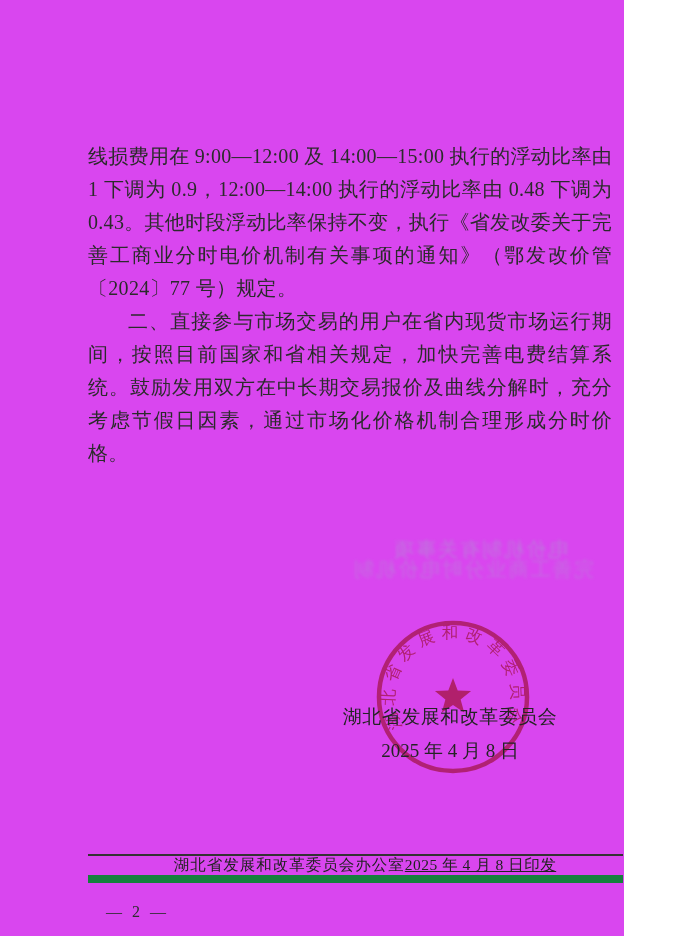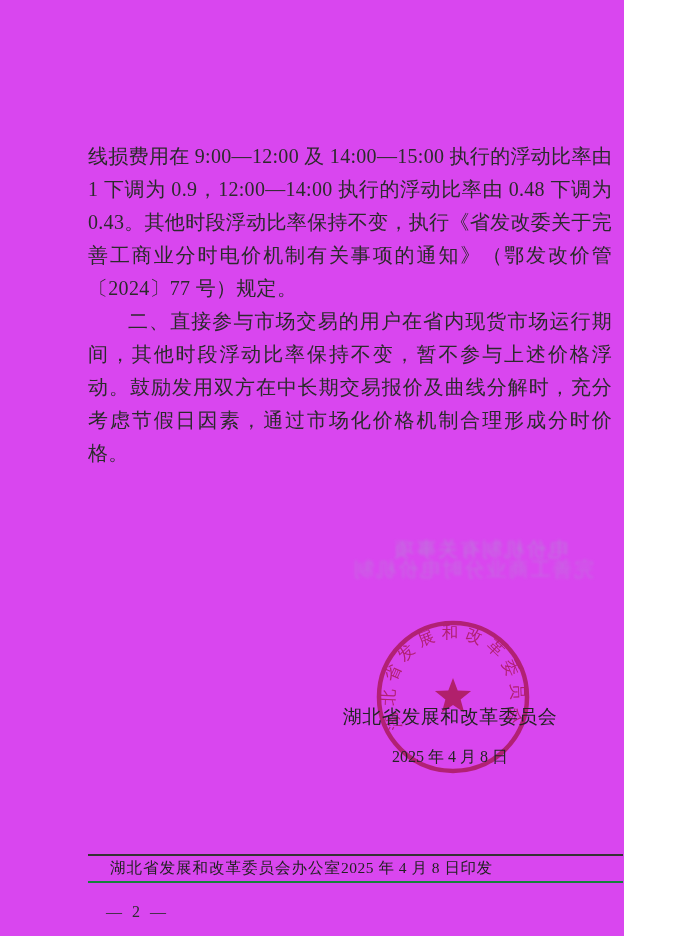--- a/index.html
+++ b/index.html
@@ -74,45 +74,45 @@
     text-align: center;
     z-index: 3;
   }
   .closing .org {
     font-size: 19px;
     line-height: 23px;
     letter-spacing: 0.5px;
     color: #242424;
   }
   .closing .date {
-    font-size: 16px;
+    font-size: 19px;
     line-height: 23px;
-    margin-top: 17px;
+    margin-top: 11px;
     color: #242424;
   }
 
   
   .footer {
     position: absolute;
     left: 88px;
     top: 854px;
     width: 535px;
     height: 29px;
     box-sizing: border-box;
     border-top: 2px solid #333333;
-    border-bottom: 2px solid #15803d;
+    border-bottom: 8px solid #15803d;
     display: flex;
-    justify-content: flex-start;
+    justify-content: center;
     align-items: center;
     font-size: 15.5px;
     color: #222222;
     z-index: 1;
   }
   .footer .issuer { margin-left: 22px; letter-spacing: 1px; }
-  .footer .printdate { margin-right: 3px; letter-spacing: 0.5px; }
+  .footer .printdate { margin-right: 3px; letter-spacing: 0.5px; text-decoration: underline; }
 
   .pageno {
     position: absolute;
     left: 106px;
     top: 903px;
     font-size: 16px;
     letter-spacing: 3px;
     color: #2e2e2e;
     z-index: 1;
   }
@@ -120,21 +120,21 @@
 </head>
 <body>
 
 <div class="page">
 
   <div class="bleed b1">电价机制有关事项</div>
   <div class="bleed b2">完善工商业分时电价机制</div>
 
   <div class="body-text">
     <p>线损费用在 9:00—12:00 及 14:00—15:00 执行的浮动比率由 1 下调为 0.9，12:00—14:00 执行的浮动比率由 0.48 下调为 0.43。其他时段浮动比率保持不变，执行《省发改委关于完善工商业分时电价机制有关事项的通知》（鄂发改价管〔2024〕77 号）规定。</p>
-    <p class="ind">二、直接参与市场交易的用户在省内现货市场运行期间，其他时段浮动比率保持不变，暂不参与上述价格浮动。鼓励发用双方在中长期交易报价及曲线分解时，充分考虑节假日因素，通过市场化价格机制合理形成分时价格。</p>
+    <p class="ind">二、直接参与市场交易的用户在省内现货市场运行期间，按照目前国家和省相关规定，加快完善电费结算系统。鼓励发用双方在中长期交易报价及曲线分解时，充分考虑节假日因素，通过市场化价格机制合理形成分时价格。</p>
   </div>
 
   <div class="seal">
     <svg viewBox="0 0 160 160" xmlns="http://www.w3.org/2000/svg">
       <defs>
         <path id="sealArc" d="M 28.9 109.5 A 59 59 0 1 1 131.1 109.5" fill="none"></path>
       </defs>
       <circle cx="80" cy="80" r="74" fill="none" stroke="#c4525a" stroke-width="4.5" opacity="0.9"></circle>
       <polygon points="80,61 84.7,73.5 98.1,74.1 87.6,82.5 91.2,95.4 80,88 68.8,95.4 72.4,82.5 61.9,74.1 75.3,73.5" fill="#c24848" opacity="0.88"></polygon>
       <text class="seal-arc-text" fill="#c4525a" opacity="0.92">

